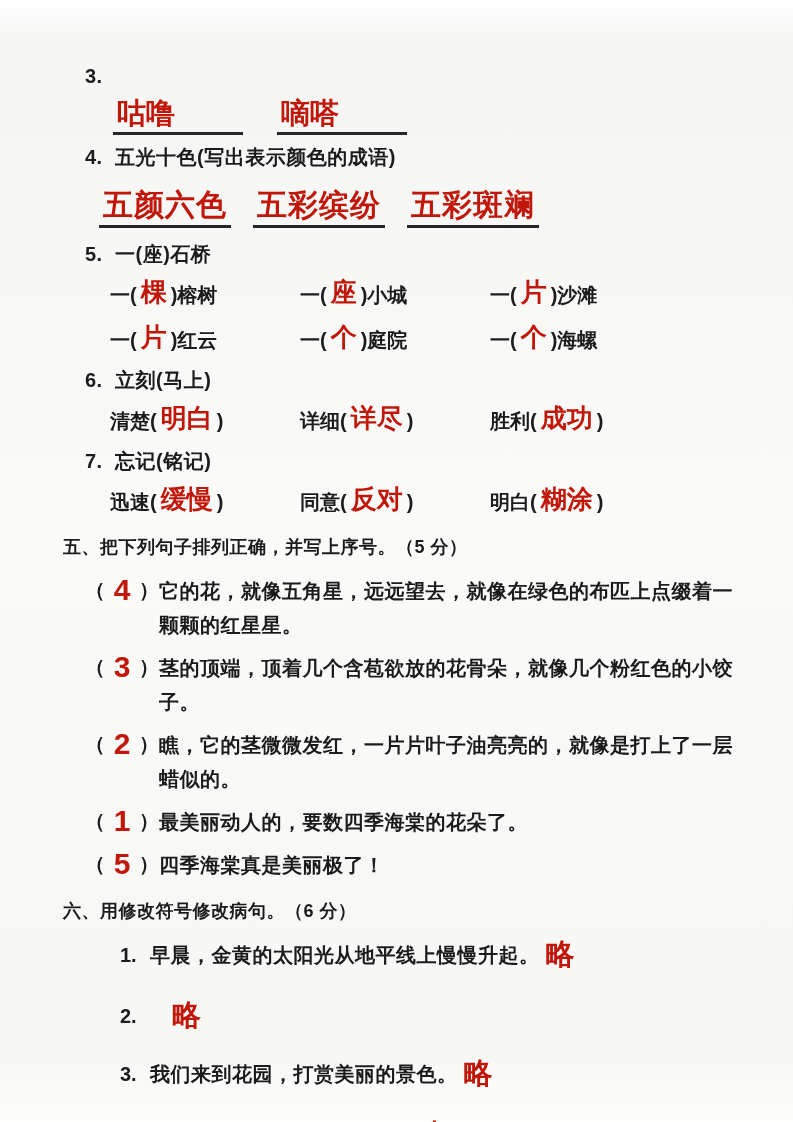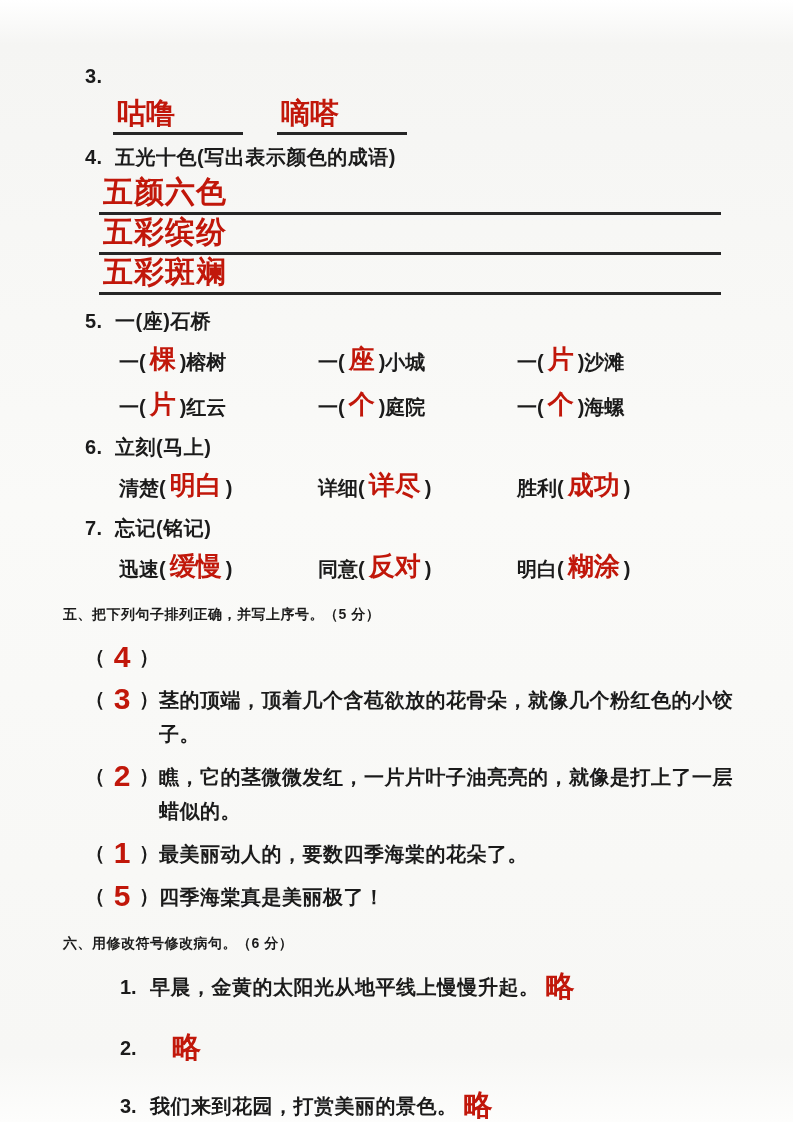--- a/index.html
+++ b/index.html
@@ -43,22 +43,21 @@
     font-weight: 700;
     color: #c1170a;
     padding: 0 4px 2px 4px;
     margin-right: 34px;
     line-height: 34px;
   }
 
   
   .ans-row {
     display: flex;
-    margin: 4px 0 12px 14px;
-    flex-direction: column;
+    margin: 17px 0 12px 14px;
   }
   .ans-underlined {
     display: inline-block;
     border-bottom: 3px solid #262626;
     font-size: 30px;
     font-weight: 700;
     color: #c1170a;
     padding: 0 4px 3px 4px;
     margin-right: 22px;
     line-height: 34px;
@@ -66,34 +65,34 @@
   }
 
   
   .paren-row {
     display: flex;
     margin: 8px 0 10px 25px;
     font-size: 20px;
     font-weight: 600;
     align-items: baseline;
   }
-  .paren-cell { width: 190px; flex: 0 0 190px; white-space: nowrap; margin-left: 9px; }
+  .paren-cell { width: 190px; flex: 0 0 190px; white-space: nowrap; }
   .paren-cell:last-child { width: auto; flex: 0 0 auto; }
   .paren-ans {
     color: #c1170a;
     font-size: 26px;
     font-weight: 700;
     padding: 0 4px;
     position: relative;
     top: -1px;
   }
 
   
   .sec-heading {
-    font-size: 14px;
+    font-size: 18px;
     font-weight: 800;
     letter-spacing: 0.5px;
     margin: 14px 0 12px -22px;
     line-height: 30px;
   }
 
   
   .s5-item {
     display: flex;
     align-items: flex-start;
@@ -199,20 +198,21 @@
     <span class="paren-cell"><span>同意(</span><span class="paren-ans">反对</span><span>)</span></span>
     <span class="paren-cell"><span>明白(</span><span class="paren-ans">糊涂</span><span>)</span></span>
   </div>
 
   <div class="sec-heading">五、把下列句子排列正确，并写上序号。（5 分）</div>
 
   <div class="s5-item">
     <span class="s5-open">（</span>
     <span class="s5-num">4</span>
     <span class="s5-close">）</span>
+    <span class="s5-text">它的花，就像五角星，远远望去，就像在绿色的布匹上点缀着一颗颗的红星星。</span>
   </div>
   <div class="s5-item">
     <span class="s5-open">（</span>
     <span class="s5-num">3</span>
     <span class="s5-close">）</span>
     <span class="s5-text">茎的顶端，顶着几个含苞欲放的花骨朵，就像几个粉红色的小饺子。</span>
   </div>
   <div class="s5-item">
     <span class="s5-open">（</span>
     <span class="s5-num">2</span>

